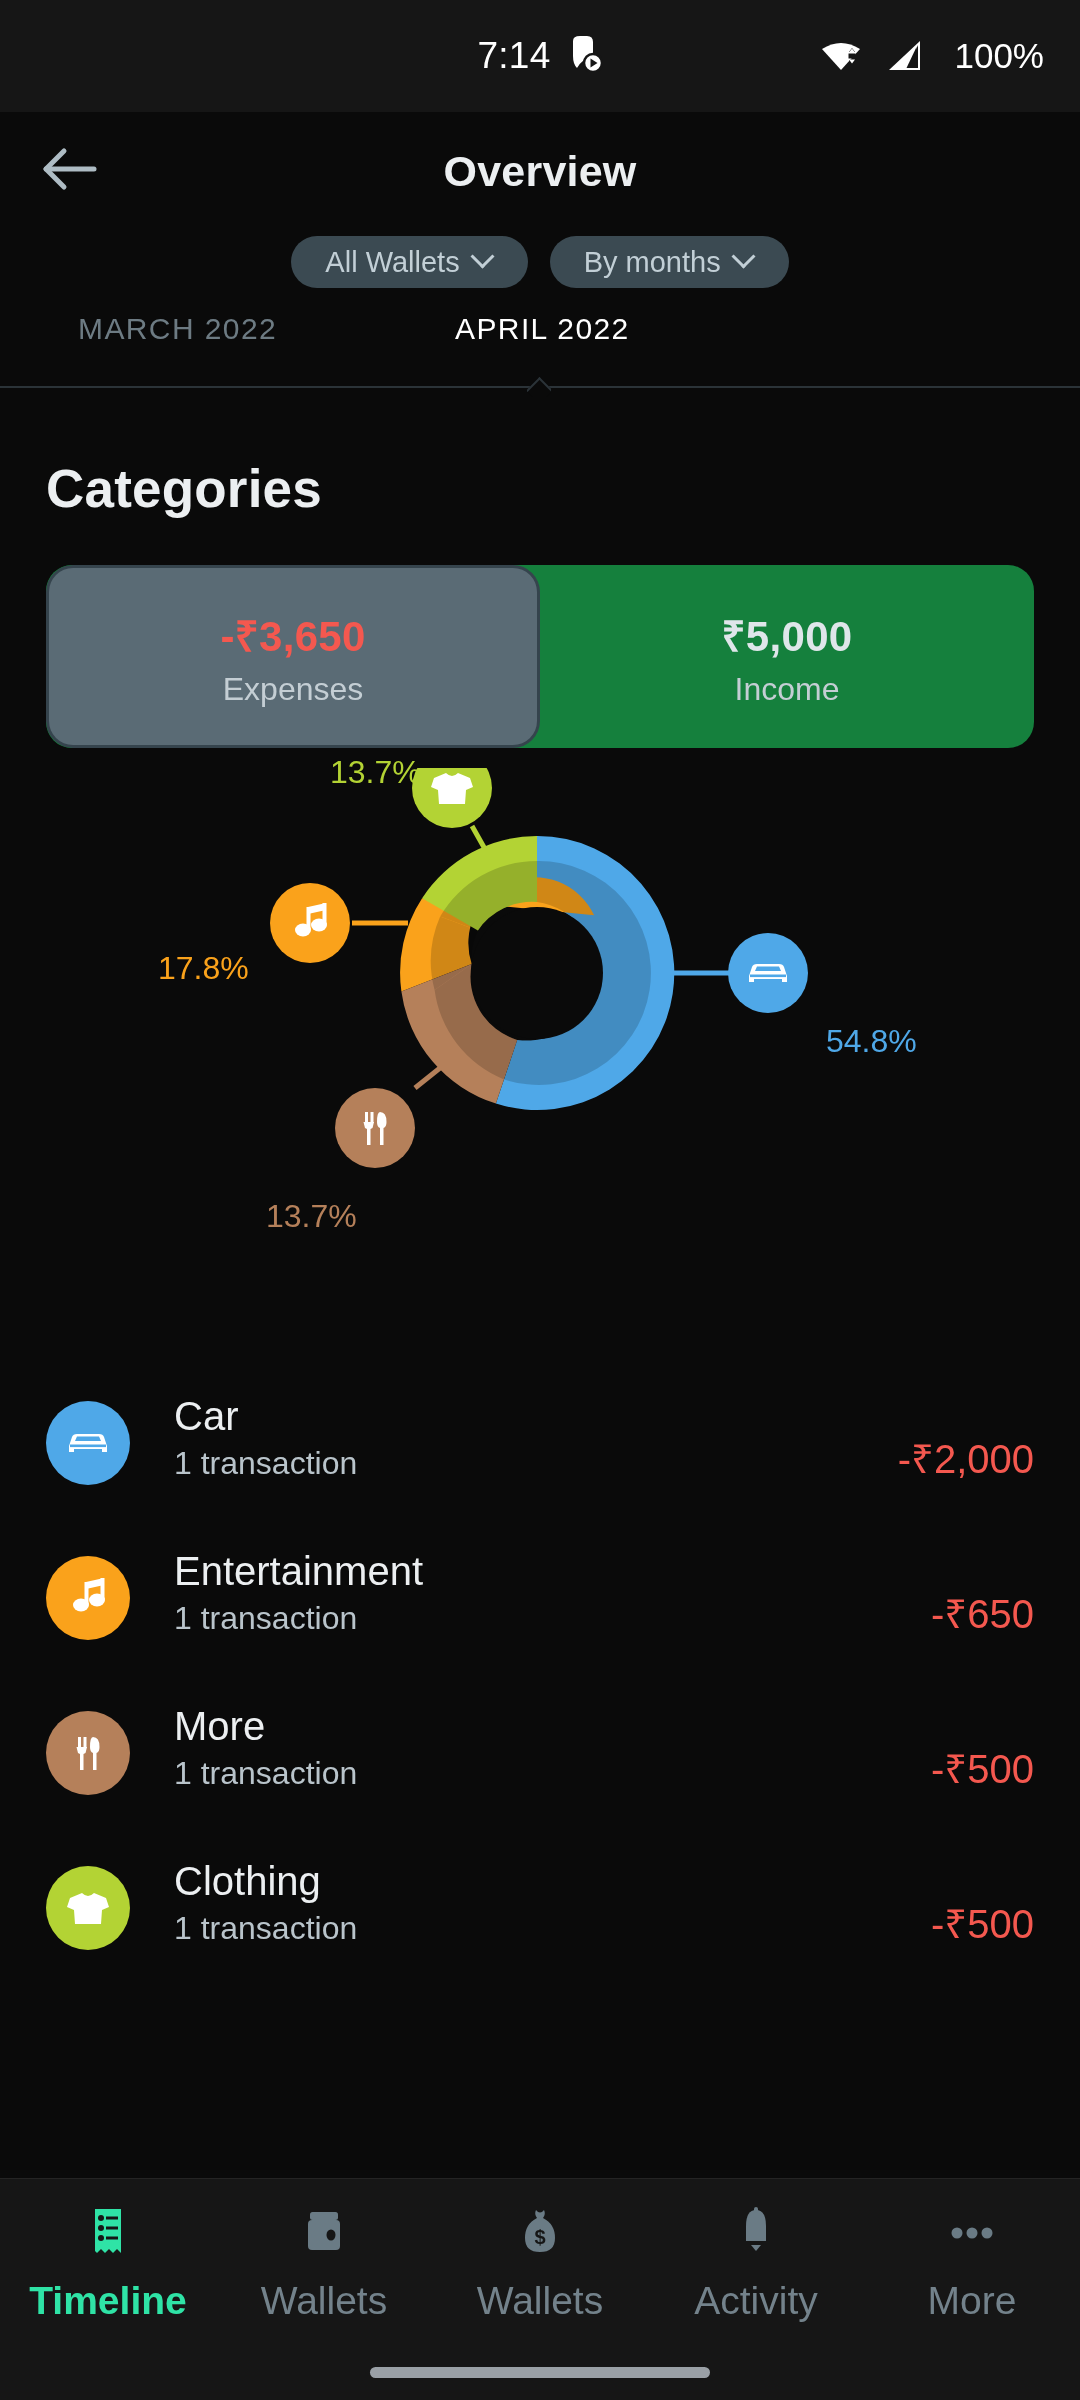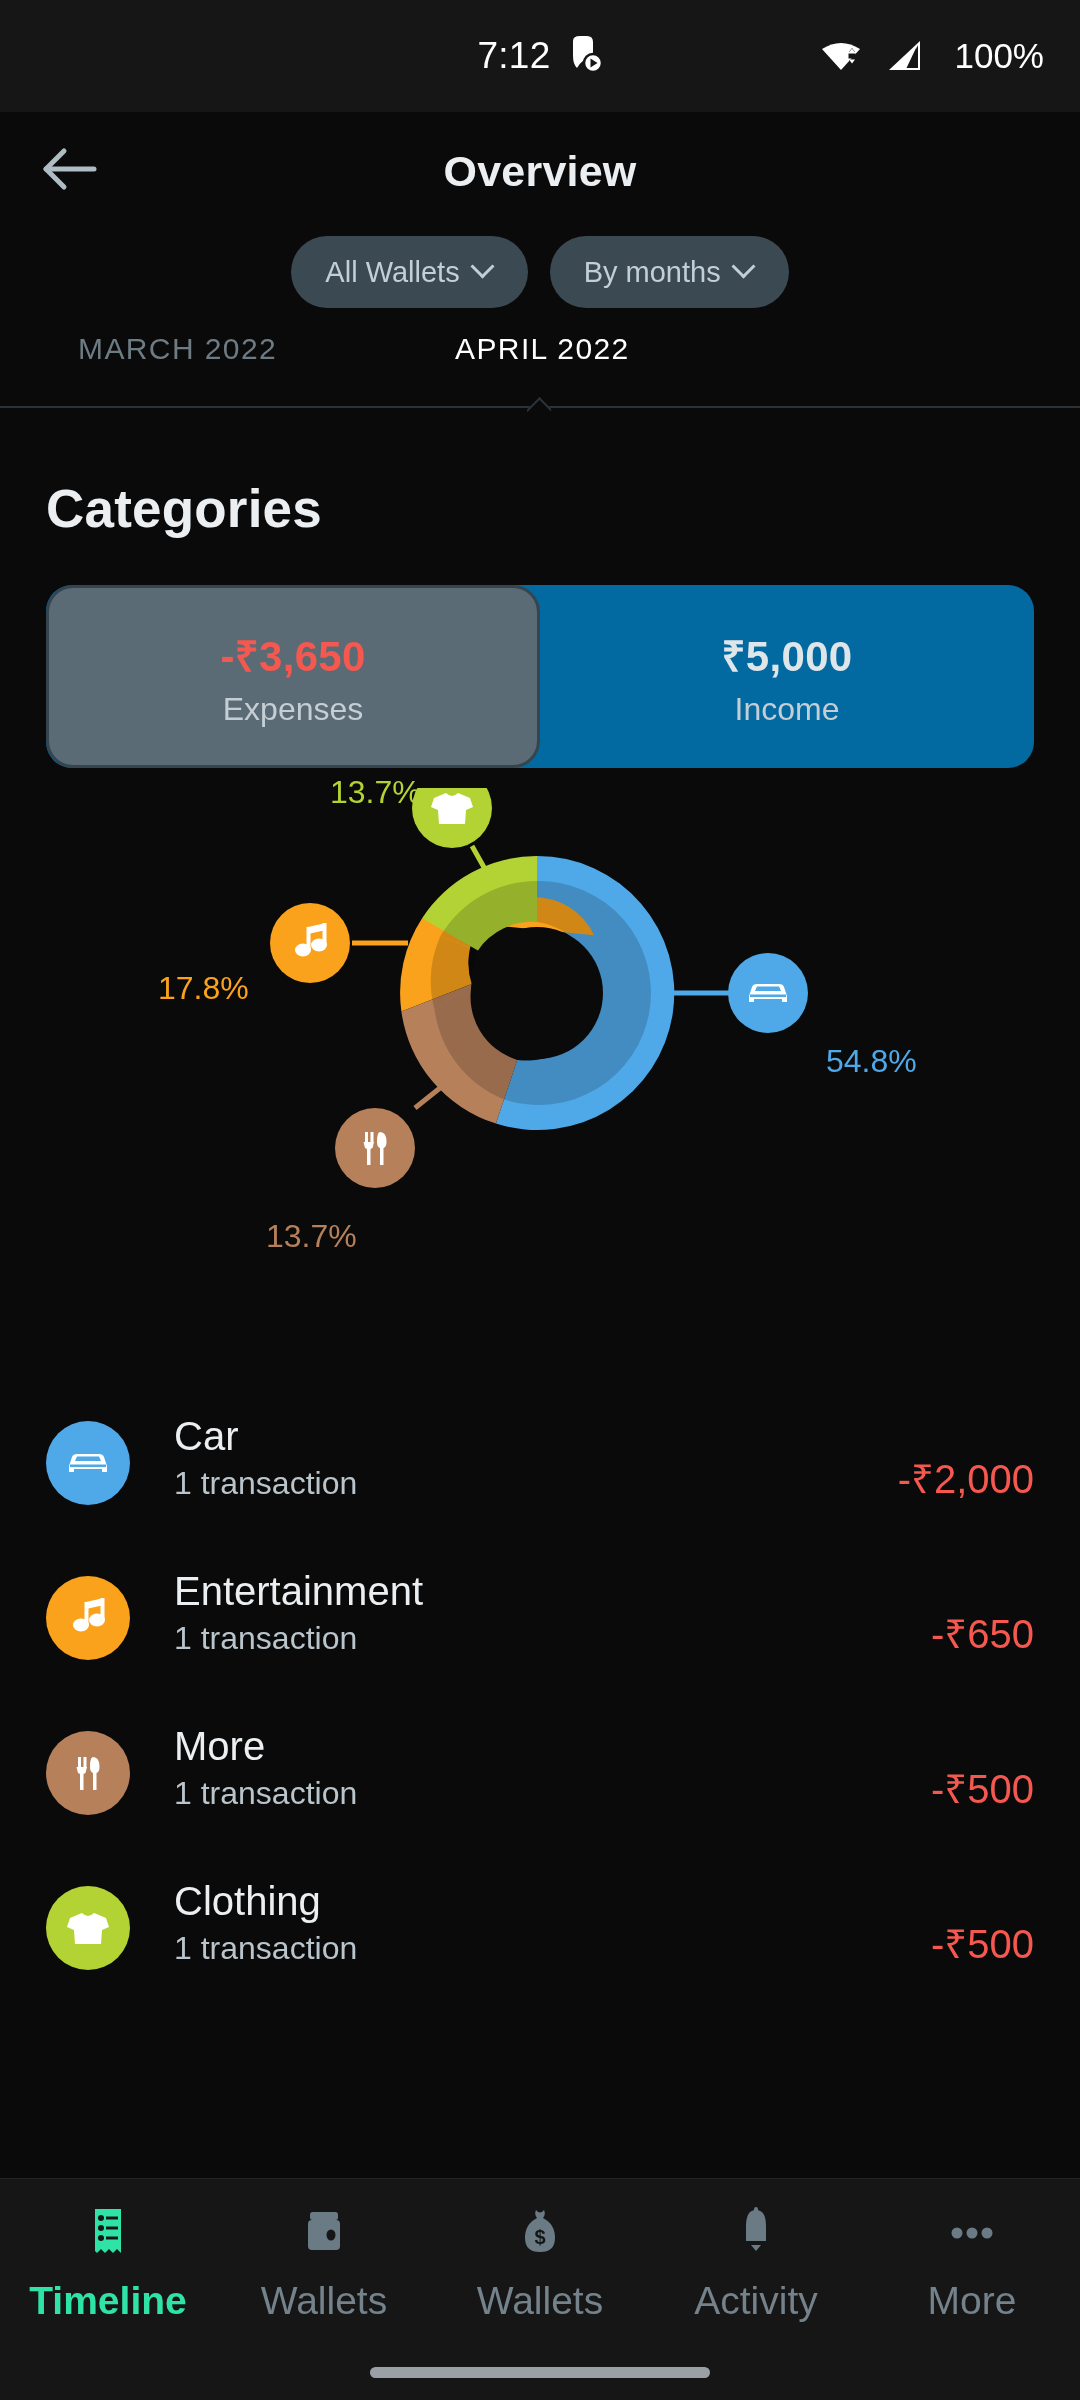--- a/index.html
+++ b/index.html
@@ -37,21 +37,21 @@
   .appbar-title{
     position:absolute; left:0; right:0; top:50%; transform:translateY(-50%);
     text-align:center; font-size:43px; font-weight:700; color:#eceff1;
     letter-spacing:.2px;
   }
 
   
   .chips{ display:flex; justify-content:center; gap:22px; margin-top:6px; }
   .chip{
     background:#3b4a52; border-radius:44px;
-    padding:0 34px; height:72px;
+    padding:0 34px; height:52px;
     display:flex; align-items:center; gap:14px;
     font-size:29px; color:#c2cfd6;
   }
   .chev{ display:inline-block; width:20px; height:20px; position:relative; top:-4px;}
   .chev::after{
     content:""; position:absolute; left:0; top:0;
     width:14px; height:14px;
     border-right:3px solid #c2cfd6; border-bottom:3px solid #c2cfd6;
     transform:rotate(45deg);
   }
@@ -81,21 +81,21 @@
 
   
   .heading{
     margin:62px 0 0 46px; font-size:53px; font-weight:700;
     color:#eceff1; letter-spacing:.2px;
   }
 
   
   .segwrap{
     margin:46px 46px 0 46px; height:183px;
-    background:#0369a1; border-radius:26px;
+    background:#15803d; border-radius:26px;
     display:flex; overflow:hidden; position:relative;
   }
   .seg{
     flex:1; display:flex; flex-direction:column;
     align-items:center; justify-content:center; gap:8px;
   }
   .seg.active{
     background:#5a6b75;
     border-radius:24px;
     box-shadow:0 0 0 3px #35444d;
@@ -144,21 +144,21 @@
   .homebar{
     position:absolute; bottom:22px; left:50%; transform:translateX(-50%);
     width:340px; height:11px; border-radius:6px; background:#9aa0a6;
   }
 </style>
 </head>
 <body>
 
 <div class="statusbar">
   <div class="sb-center">
-    <span class="sb-time">7:12</span>
+    <span class="sb-time">7:14</span>
     <span>
       <svg width="34" height="36" viewBox="0 0 34 36">
         <path d="M4 5 Q4 0 11 0 L18 0 Q24 0 24 6 L24 20 Q14 22 8 32 Q4 28 4 20 Z" fill="#ffffff"></path>
         <circle cx="24" cy="27" r="9" fill="#ffffff" stroke="#161616" stroke-width="2.5"></circle>
         <path d="M21.5 22.5 L28.5 27 L21.5 31.5 Z" fill="#161616"></path>
       </svg>
     </span>
   </div>
   <div class="sb-right">
     <span>

